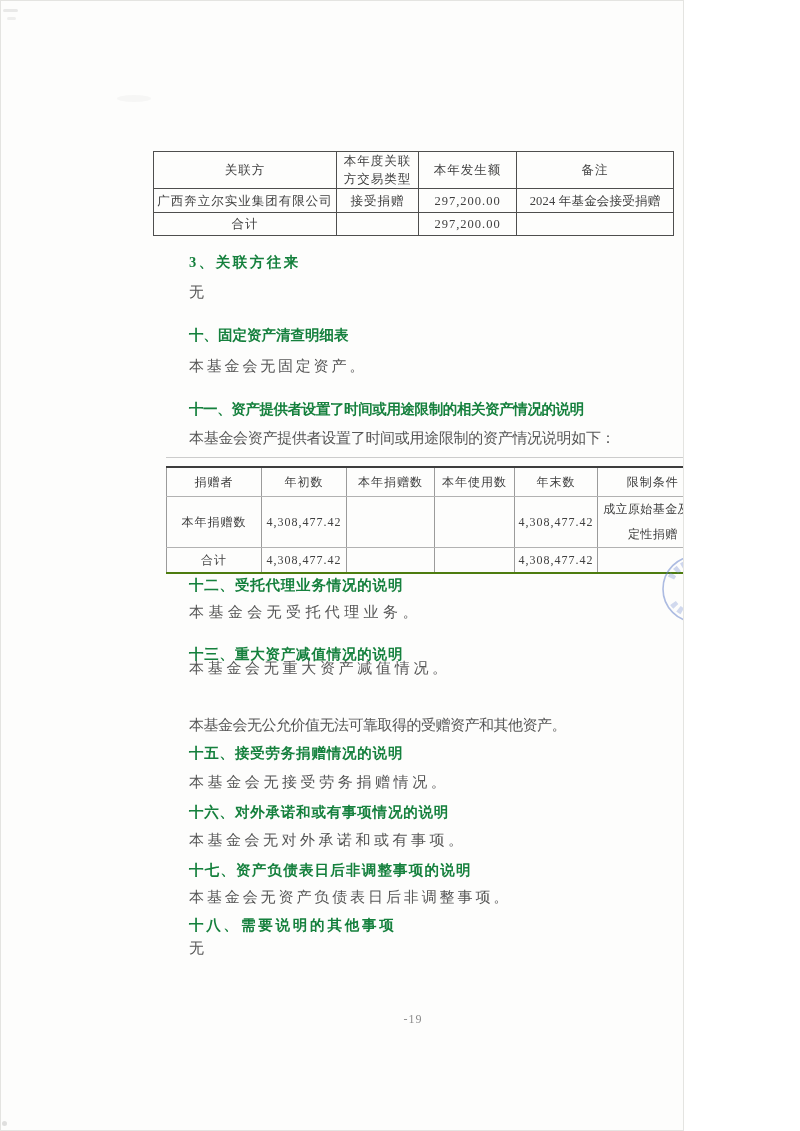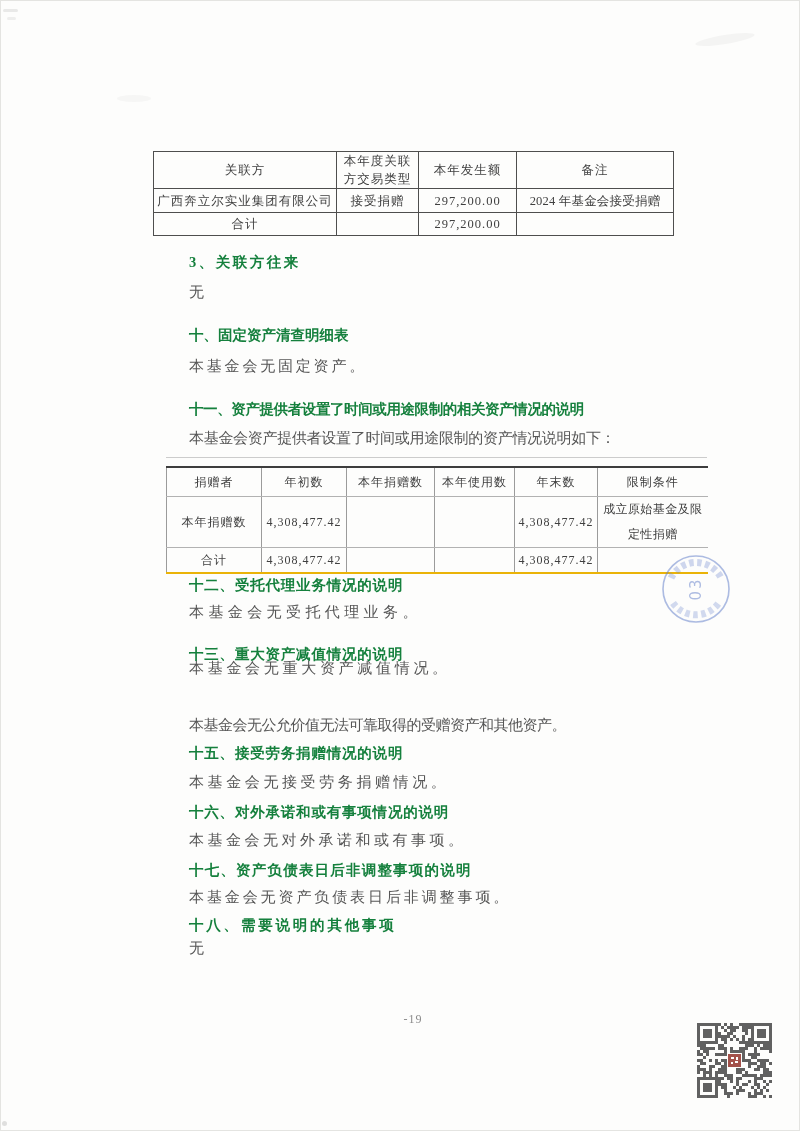--- a/index.html
+++ b/index.html
@@ -1,17 +1,17 @@
 <!DOCTYPE html>
 <html><head>
 <meta charset="utf-8">
 <style>
   html,body { margin:0; padding:0; background:#ffffff; }
   .page {
-    position:relative; width:800px; height:1131px; box-sizing:border-box;
+    position:relative; width:684px; height:1131px; box-sizing:border-box;
     background:#fdfdfc; border:1px solid #e4e4e1; overflow:hidden;
     font-family:"Liberation Serif","DejaVu Serif",serif;
   }
 
   
   .tbl1-wrap { position:absolute; left:152px; top:150px; }
   table.t1 { border-collapse:collapse; table-layout:fixed; width:520px; }
   .t1 td {
     border:1px solid #4e4e4e; text-align:center; vertical-align:middle;
     font-size:12.5px; color:#3f3f3f; padding:0 2px; white-space:pre-line;
@@ -20,21 +20,21 @@
   .t1 .hrow td { height:34px; }
   .t1 .r1 td { height:23px; }
   .t1 .r2 td { height:22px; }
   .t1 .tight { letter-spacing:0.2px; white-space:nowrap; }
 
   
   .tbl2-wrap { position:absolute; left:165px; top:456px; width:541px; }
   .t2-faintline { border-top:1px solid #cccccc; height:0; margin-bottom:8px; }
   table.t2 {
     border-collapse:collapse; table-layout:fixed; width:541px;
-    border-top:2px solid #3d3d3d; border-bottom:2px solid #eab308;
+    border-top:2px solid #3d3d3d; border-bottom:2px solid #4d7c0f;
   }
   .t2 td {
     border-left:1px solid #9b9b9b; border-right:1px solid #9b9b9b;
     border-top:1px solid #b2b2b2; border-bottom:1px solid #b2b2b2;
     font-size:12px; color:#3f3f3f; text-align:center; vertical-align:middle;
     white-space:pre-line; letter-spacing:1px; padding:0 2px; line-height:1.55;
   }
   .t2 tr:first-child td { border-top:none; }
   .t2 tr:last-child td { border-bottom:none; }
   .t2 td:last-child { border-right:none; }

